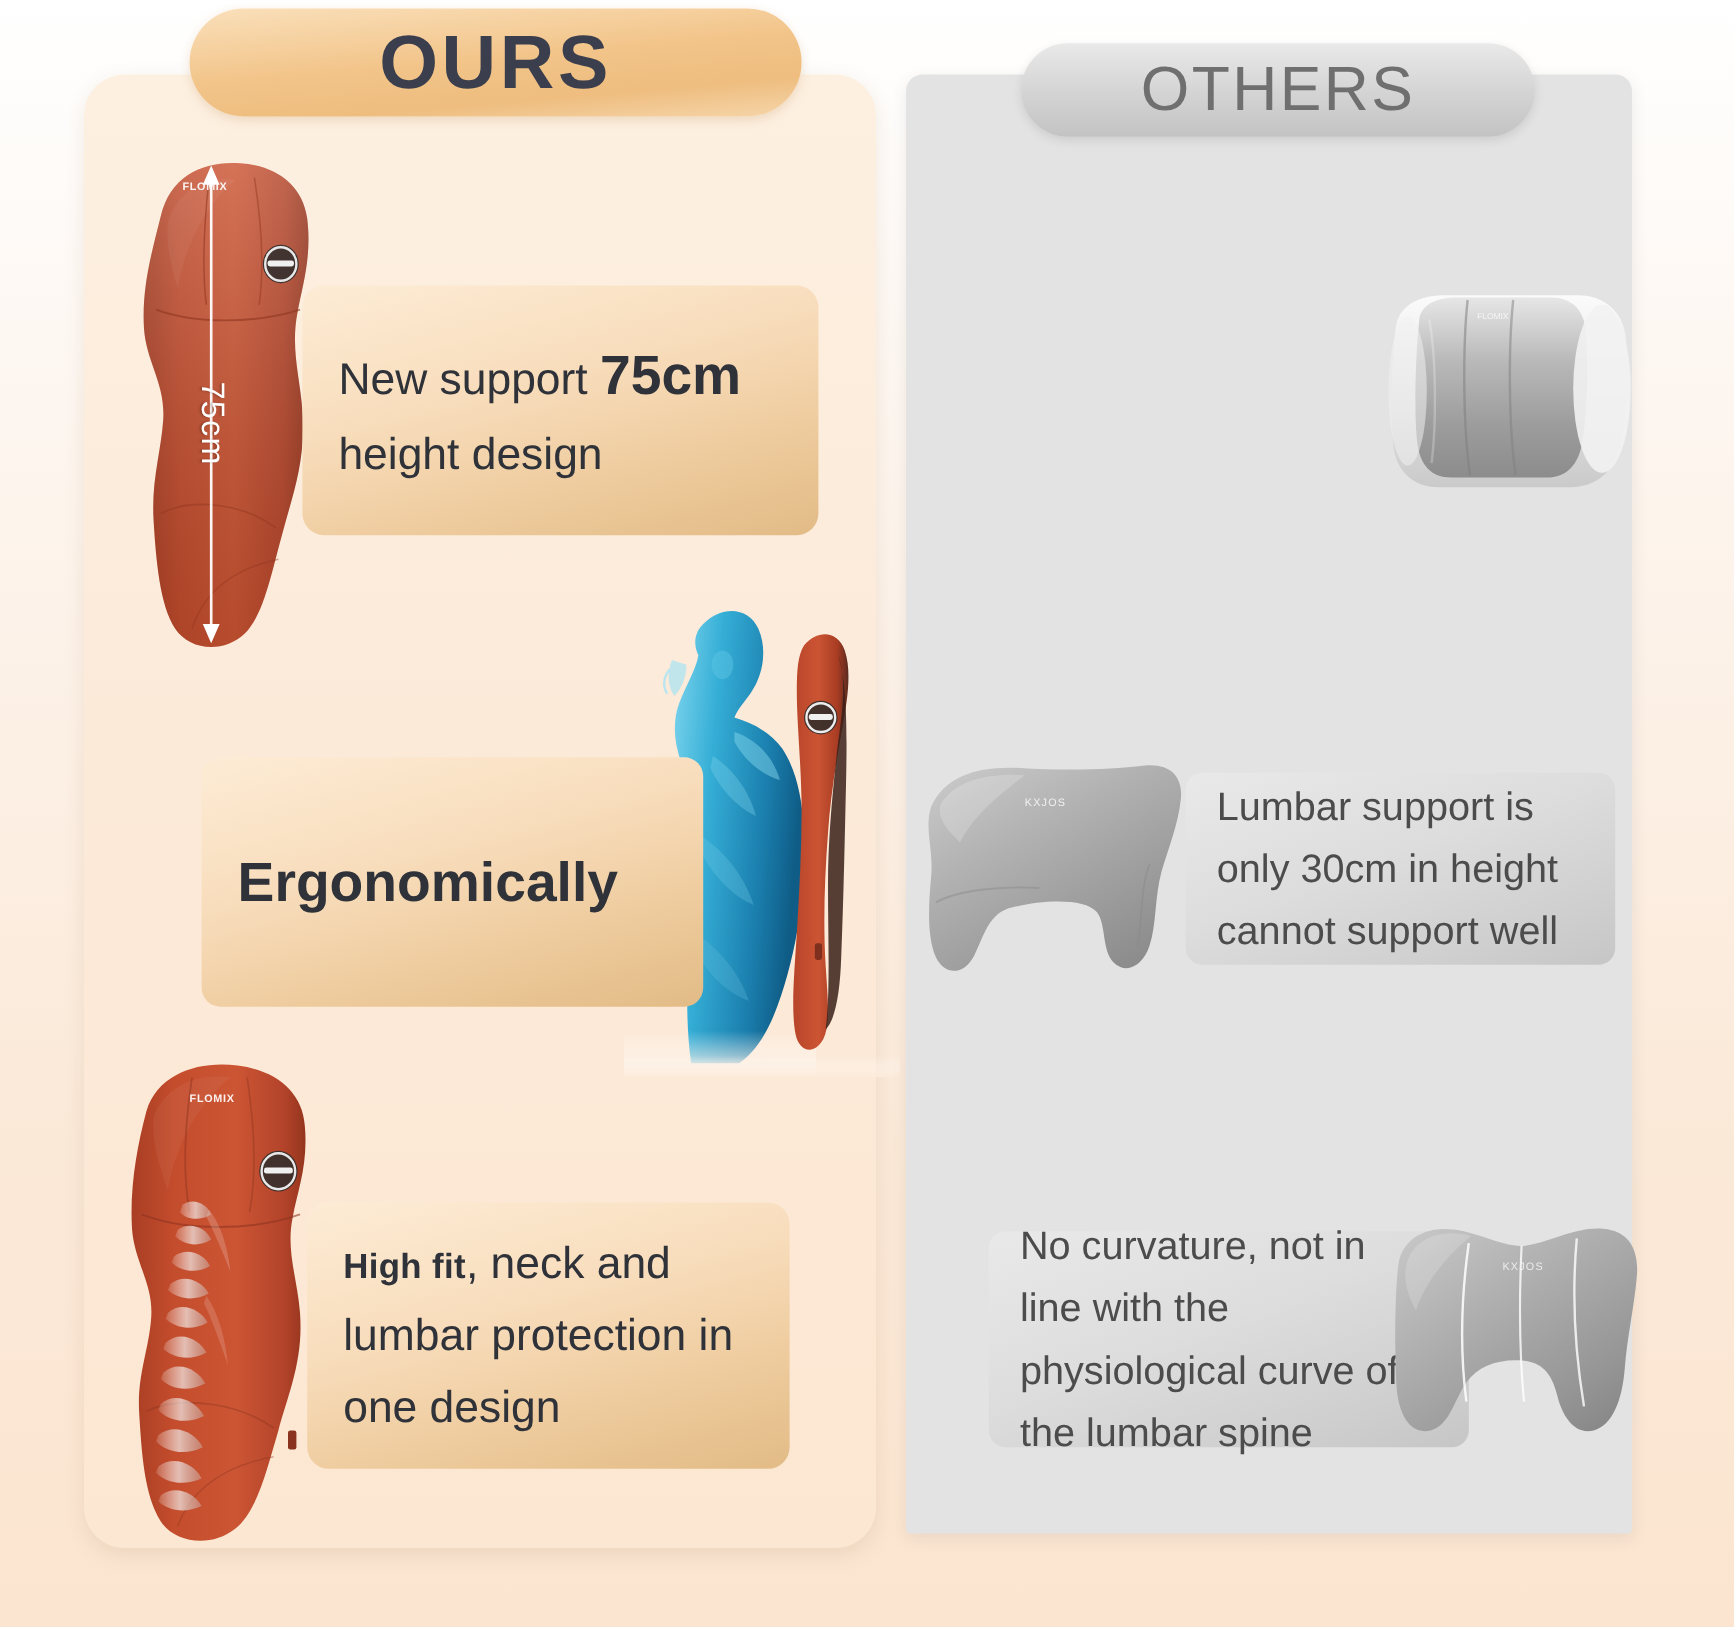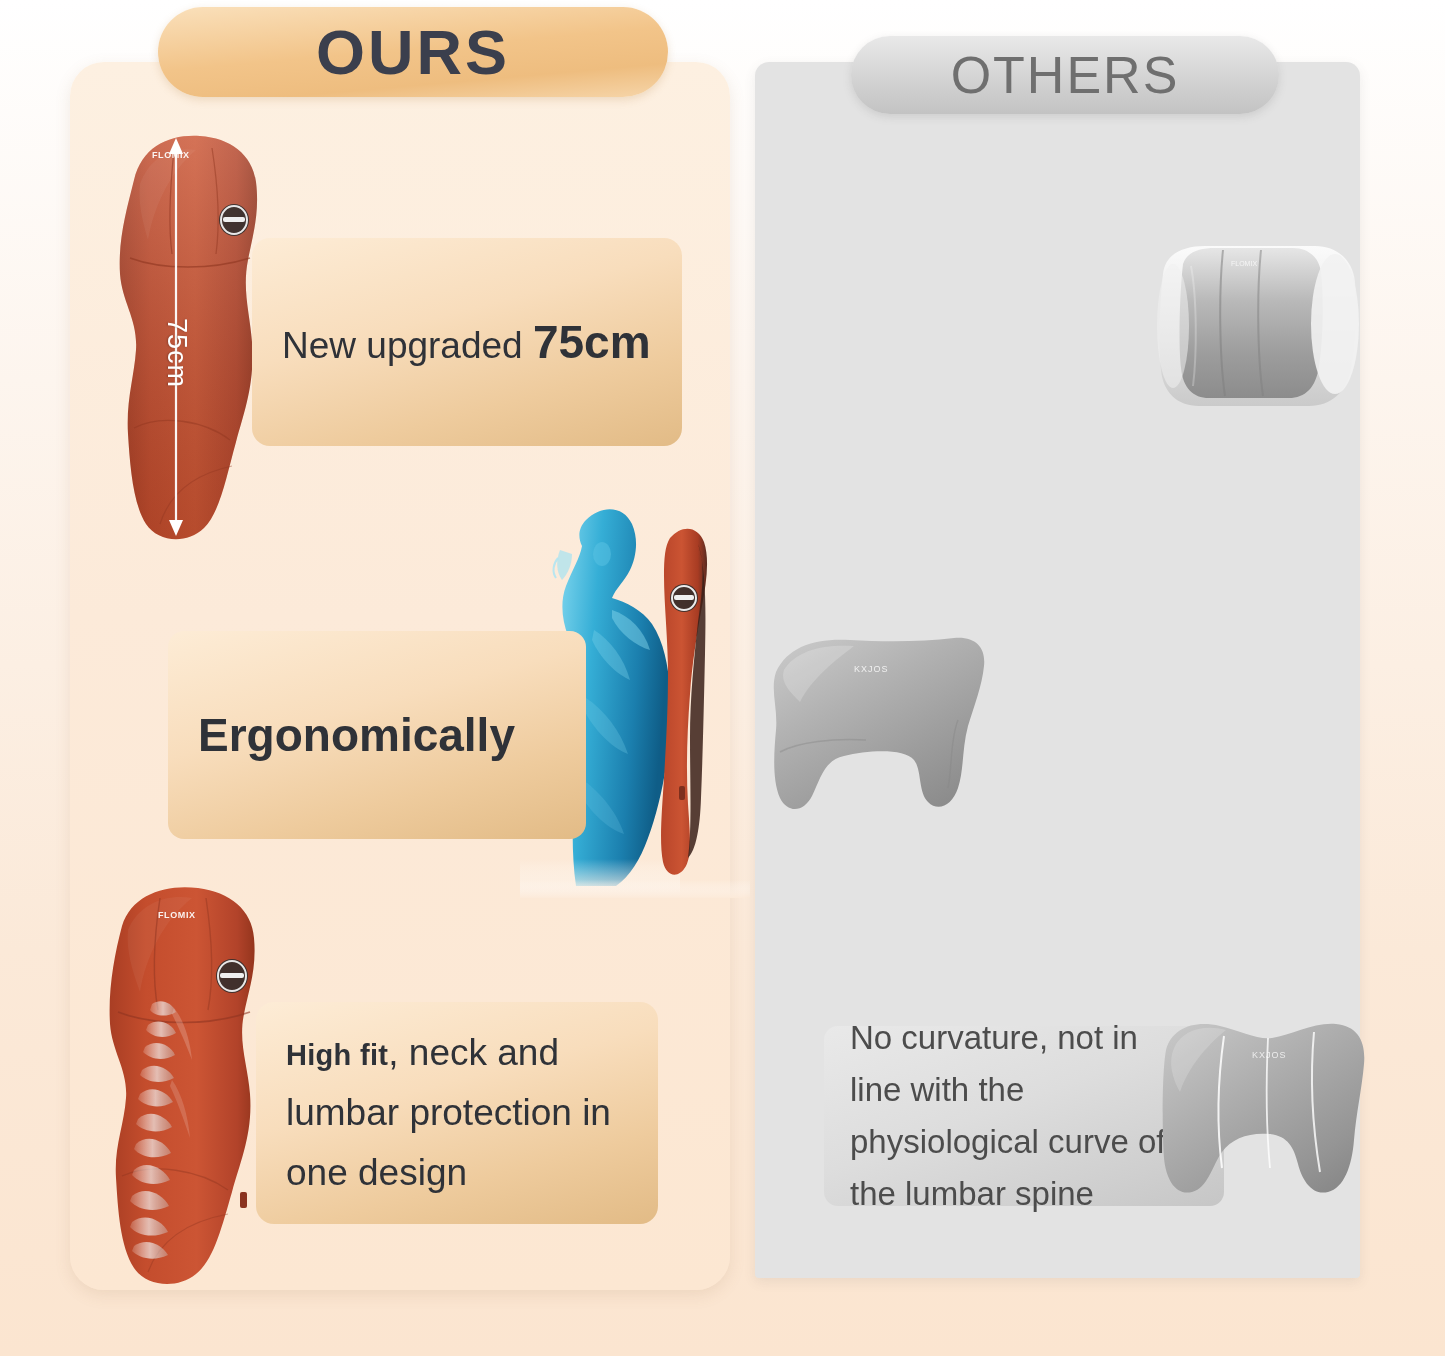--- a/index.html
+++ b/index.html
@@ -142,21 +142,22 @@
       <line x1="76" y1="20" x2="76" y2="398" stroke="#ffffff" stroke-width="2.2" opacity=".95"></line>
       <polygon points="76,10 69,26 83,26" fill="#ffffff"></polygon>
       <polygon points="76,408 69,392 83,392" fill="#ffffff"></polygon>
     </svg>
     <div class="brandmark" style="left:52px;top:22px;">FLOMIX</div>
     <div class="dimlabel" style="left:92px;top:190px;">75cm</div>
   </div>
 
   <div class="callout c-ours-1">
     <div class="txt">
-      <span>New upgraded </span><span class="big">75cm</span><br>
+      <span>New support </span><span class="big">75cm</span><br>
+      <span>height design</span>
     </div>
   </div>
 
   <div class="art p-figure">
     <svg viewBox="0 0 230 400" width="230" height="400">
       <defs>
         <linearGradient id="blueg" x1="0" y1="0" x2="1" y2="0.3">
           <stop offset="0" stop-color="#7fd6ee"></stop>
           <stop offset=".35" stop-color="#35aed6"></stop>
           <stop offset=".75" stop-color="#1b7fae"></stop>
@@ -330,20 +331,23 @@
                C156 172 160 150 152 140 C142 128 106 130 82 136
                C62 140 58 160 50 176 C42 192 26 194 18 178
                C10 160 12 132 14 110 C16 88 8 70 14 52 Z" fill="url(#gr2)"></path>
       <path d="M22 50 C34 30 62 24 92 26 C74 40 50 58 38 82 C28 72 18 62 22 50 Z" fill="#ffffff" opacity=".20"></path>
       <path d="M18 132 C36 122 72 118 104 120" stroke="#8c8c8c" stroke-width="1.6" fill="none" opacity=".5"></path>
       <path d="M196 100 C188 120 190 150 186 168" stroke="#888888" stroke-width="1.4" fill="none" opacity=".45"></path>
       <text x="92" y="52" font-family="Liberation Sans" font-size="9" fill="#ffffff" opacity=".8" letter-spacing="1">KXJOS</text>
     </svg>
   </div>
 
+  <div class="callout-grey c-oth-2">
+    <div class="txt">Lumbar support is only 30cm in height cannot support well</div>
+  </div>
 
   <div class="callout-grey c-oth-3">
     <div class="txt">No curvature, not in line with the physiological curve of the lumbar spine</div>
   </div>
 
   <div class="art p-grey-3">
     <svg viewBox="0 0 222 205" width="222" height="205">
       <defs>
         <linearGradient id="gr3" x1="0.1" y1="0" x2="0.9" y2="1">
           <stop offset="0" stop-color="#c6c6c6"></stop>

